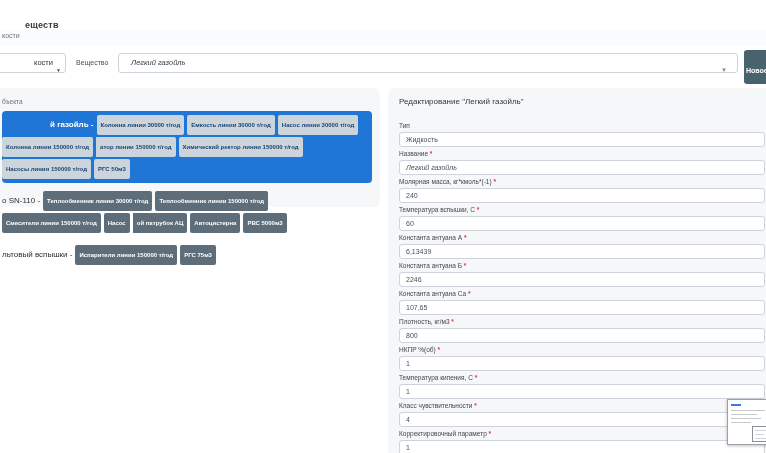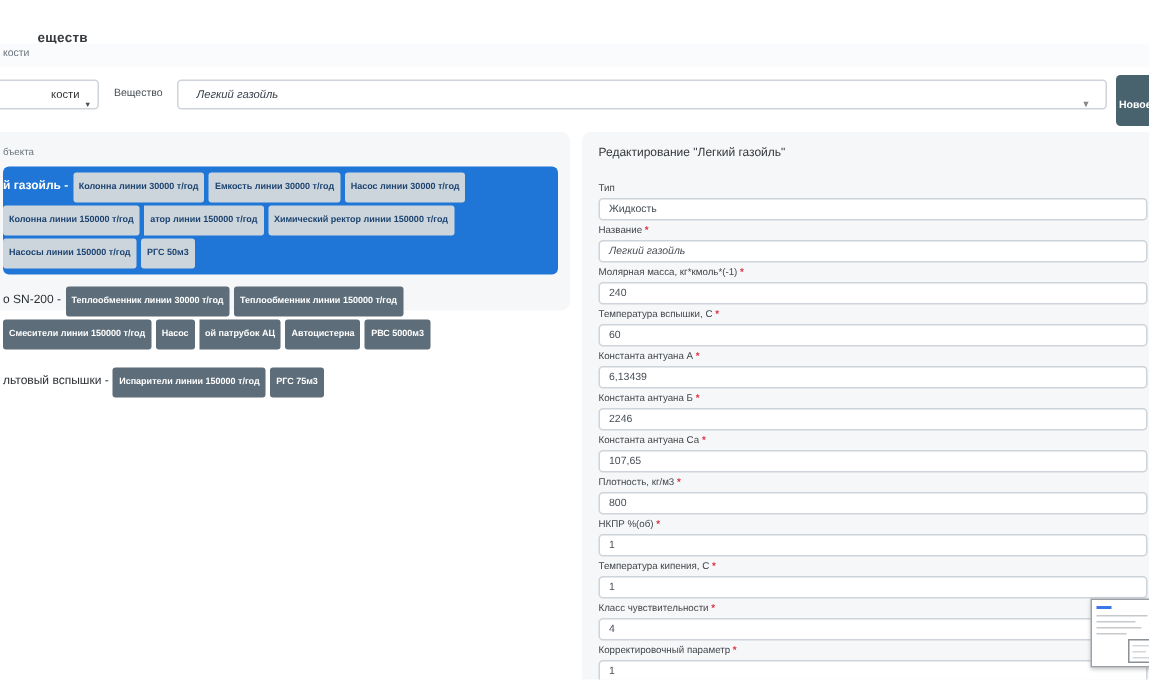--- a/index.html
+++ b/index.html
@@ -24,21 +24,21 @@
   .new-btn { position:absolute; left:744px; top:5px; width:62px; height:34px; background:#48626e; border:none; border-radius:3px; color:#fff; font-size:7px; font-weight:bold; line-height:9px; text-align:center; padding-top:7px; font-family:"Liberation Sans",sans-serif; cursor:pointer; }
   
   .card { position:absolute; background:#f6f7f8; border-radius:6px; }
   .card-left { left:-8px; top:88px; width:388px; height:119px; padding:10px 8px 8px 10px; }
   .card-left .panel-lbl { font-size:6.5px; color:#6c757d; margin-bottom:6px; }
   .card-right { left:388px; top:88px; width:390px; height:380px; padding:9px 12px 10px 11px; }
   
   .srow { border-radius:4px; padding:3px 6px 3px 0; margin-bottom:4px; max-width:372px; line-height:16px; }
   .srow.selected { background:#1f76d6; padding-left:0; }
   .row-name { font-size:8px; color:#2b2f33; margin-right:3px; white-space:nowrap; }
-  .srow.selected .row-name { color:#fff; font-weight:bold; }
+  .srow.selected .row-name { color:#fff; font-weight:bold;margin-left:48px; }
   .tag { display:inline-block; font-size:6px; font-weight:bold; border-radius:2px; padding:2px 4px; margin:1px 3px 1px 0; background:#5d6d79; color:#fff; white-space:nowrap; }
   .srow.selected .tag { background:#ccd5dc; color:#1c4370; }
   .tag.cut { border-top-left-radius:0; border-bottom-left-radius:0; }
   
   .form-title { font-size:8px; color:#33383d; margin-bottom:16px; }
   .fgroup { margin-bottom:3px; }
   .flabel { font-size:6.5px; color:#42474c; line-height:8px; margin-bottom:2px; }
   .req { color:#dc3545; font-weight:bold; }
   .fcontrol { height:15px; background:#fff; border:1px solid #ced4da; border-radius:3px; font-size:7px; color:#495057; line-height:13px; padding-left:6px; width:366px; }
   .fcontrol.italic { font-style:italic; }
@@ -70,21 +70,21 @@
     <span>Легкий газойль</span>
     <span class="caret">▼</span>
   </div>
   <button class="new-btn">Новое Вещество</button>
 </div>
 
 <div class="card card-left">
   <div class="panel-lbl">бъекта</div>
   <div>
       <div class="srow selected"><span class="row-name">й газойль -</span><span class="tag">Колонна линии 30000 т/год</span><span class="tag">Емкость линии 30000 т/год</span><span class="tag">Насос линии 30000 т/год</span><span class="tag">Колонна линии 150000 т/год</span><span class="tag cut">атор линии 150000 т/год</span><span class="tag">Химический ректор линии 150000 т/год</span><span class="tag">Насосы линии 150000 т/год</span><span class="tag">РГС 50м3</span></div>
-      <div class="srow"><span class="row-name">о SN-200 -</span><span class="tag">Теплообменник линии 30000 т/год</span><span class="tag">Теплообменник линии 150000 т/год</span><span class="tag">Смесители линии 150000 т/год</span><span class="tag">Насос</span><span class="tag cut">ой патрубок АЦ</span><span class="tag">Автоцистерна</span><span class="tag">РВС 5000м3</span></div>
+      <div class="srow"><span class="row-name">о SN-110 -</span><span class="tag">Теплообменник линии 30000 т/год</span><span class="tag">Теплообменник линии 150000 т/год</span><span class="tag">Смесители линии 150000 т/год</span><span class="tag">Насос</span><span class="tag cut">ой патрубок АЦ</span><span class="tag">Автоцистерна</span><span class="tag">РВС 5000м3</span></div>
       <div class="srow"><span class="row-name">льтовый вспышки -</span><span class="tag">Испарители линии 150000 т/год</span><span class="tag">РГС 75м3</span></div>
     </div>
 </div>
 
 <div class="card card-right">
   <div class="form-title">Редактирование "Легкий газойль"</div>
   <div>
       <div class="fgroup">
         <div class="flabel">Тип</div>
         <div class="fcontrol">Жидкость</div>

